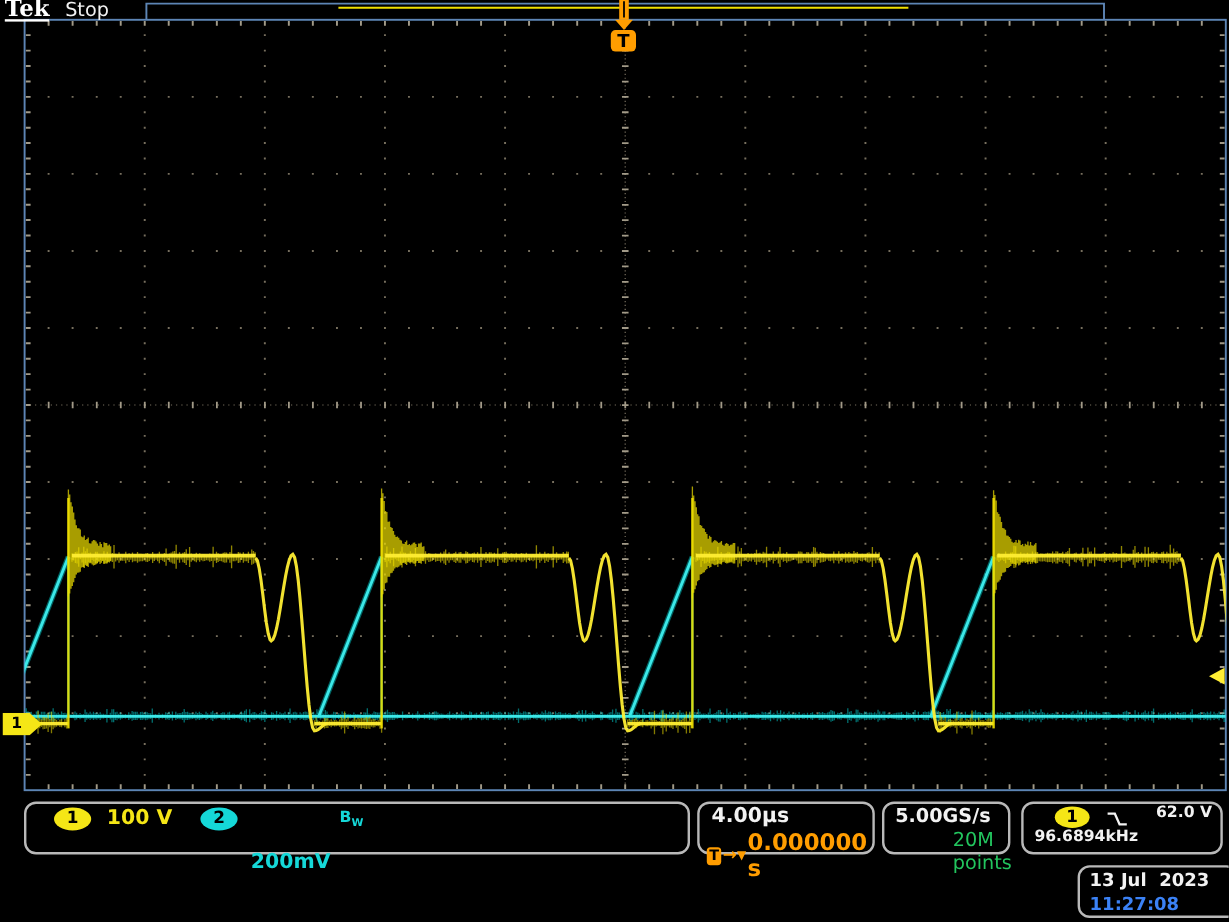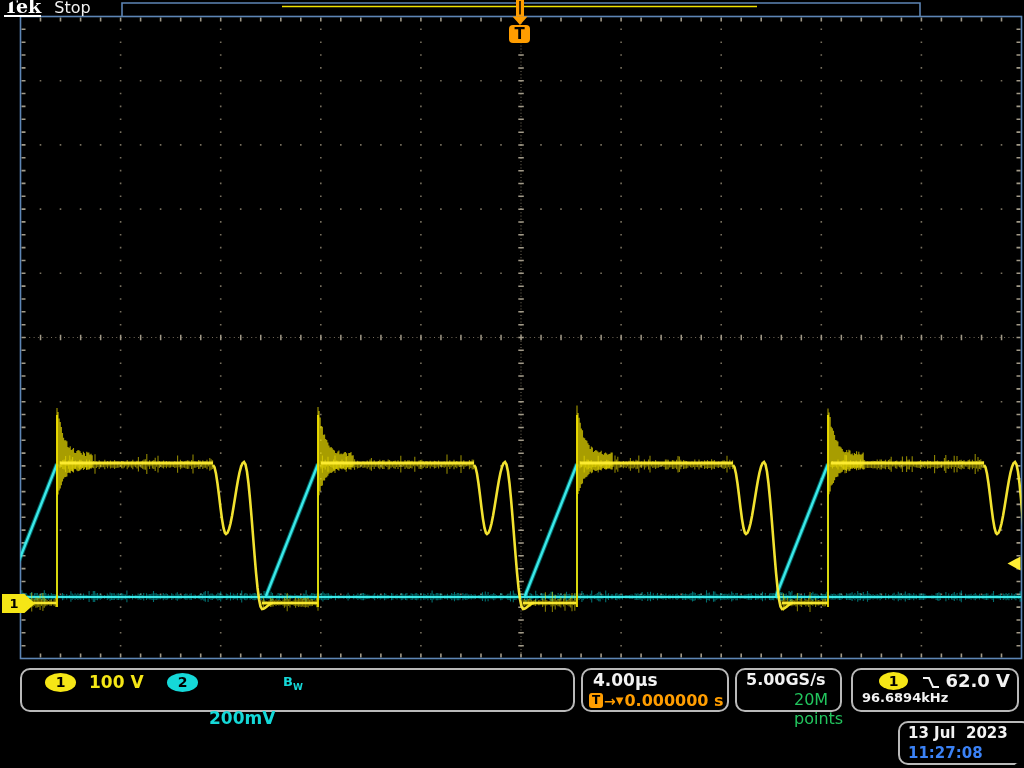--- a/index.html
+++ b/index.html
@@ -1,17 +1,17 @@
 <!DOCTYPE html>
 <html><head>
 <meta charset="utf-8">
 <style>
   html,body{margin:0;padding:0;background:#000;}
   #screen{position:relative;width:1024px;height:768px;background:#000;overflow:hidden;
-          font-family:"DejaVu Sans","Liberation Sans",sans-serif;border-radius:20px;}
+          font-family:"DejaVu Sans","Liberation Sans",sans-serif;}
   #scope-svg{position:absolute;left:0;top:0;z-index:1;}
   .ov{position:absolute;z-index:3;}
   
   #logo-wrap{left:4px;top:-2px;color:#fff;}
   #logo{font-family:"DejaVu Serif","Liberation Serif",serif;font-weight:bold;font-size:19px;
         border-bottom:2px solid #fff;padding-bottom:0px;display:inline-block;line-height:17px;}
   #acq-status{font-size:16px;margin-left:8px;color:#f2f2f2;}
   
   #trig-flag{left:509px;top:25px;width:21px;height:18px;background:#ff9d00;border-radius:4px;
              color:#000;font-weight:bold;font-size:15px;text-align:center;line-height:18px;}
@@ -31,28 +31,28 @@
   #t-ch2{position:absolute;left:187px;top:2px;color:#15d8d8;font-weight:bold;font-size:17px;margin-top:36px;}
   #bw-icon{position:absolute;left:261px;top:4px;color:#15d8d8;font-weight:bold;font-size:13px;}
   #bw-icon sub{font-size:9px;}
   #box-horiz{left:581px;top:668px;width:148px;height:44px;padding-left:28px;}
   #t-hscale{position:absolute;left:10px;top:0px;color:#f2f2f2;font-weight:bold;font-size:17px;}
   #h-row2{position:absolute;left:6px;top:21px;display:flex;align-items:center;color:#ff9d00;font-weight:bold;}
   #t-minibox{display:inline-block;width:14px;height:15px;background:#ff9d00;color:#000;border-radius:3px;
              font-size:12px;line-height:15px;text-align:center;font-weight:bold;}
   #h-arrow{font-size:14px;margin:0 0 0 1px;}
   #h-caret{font-size:10px;margin:0 1px 0 0;}
-  #t-hpos{font-size:16px;}
+  #t-hpos{font-size:19px;}
   #box-acq{left:735px;top:668px;width:107px;height:44px;}
   #t-rate{position:absolute;left:9px;top:0px;color:#f2f2f2;font-weight:bold;font-size:16px;}
   #t-rec{position:absolute;left:9px;top:20px;color:#22c55e;font-weight:normal;font-size:16px;margin-left:48px;}
   #box-trig{left:851px;top:668px;width:168px;height:44px;}
   #b-trg{left:26px;top:2px;width:29px;height:18px;font-size:14px;line-height:18px;}
   #edge-icon{position:absolute;left:69px;top:4px;}
-  #t-tlevel{position:absolute;right:7px;top:0px;color:#f2f2f2;font-weight:bold;font-size:18px;margin-left:32px;}
+  #t-tlevel{position:absolute;right:7px;top:0px;color:#f2f2f2;font-weight:bold;font-size:13px;margin-left:32px;}
   #t-tfreq{position:absolute;left:9px;top:20px;color:#f2f2f2;font-weight:bold;font-size:13px;}
   #box-date{left:898px;top:721px;width:134px;height:44px;}
   #t-date{position:absolute;left:8px;top:1px;color:#f2f2f2;font-weight:bold;font-size:15px;white-space:pre;}
   #t-time{position:absolute;left:8px;top:21px;color:#3b82f6;font-weight:bold;font-size:15px;}
 </style>
 </head>
 <body>
 
 <div id="screen">
 

